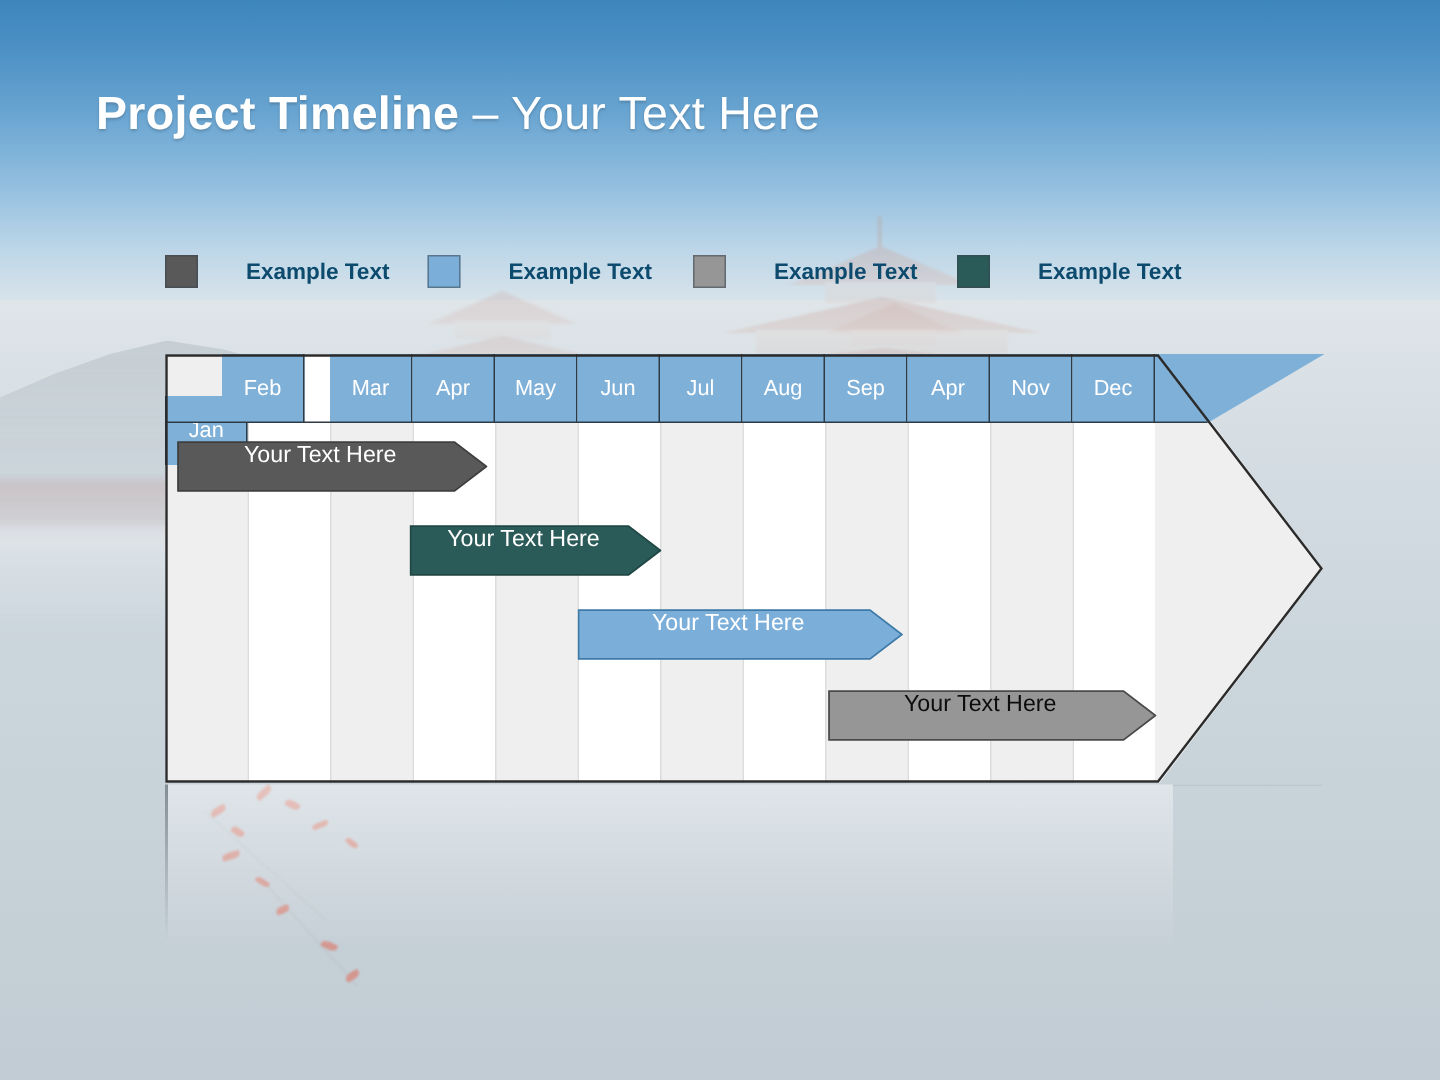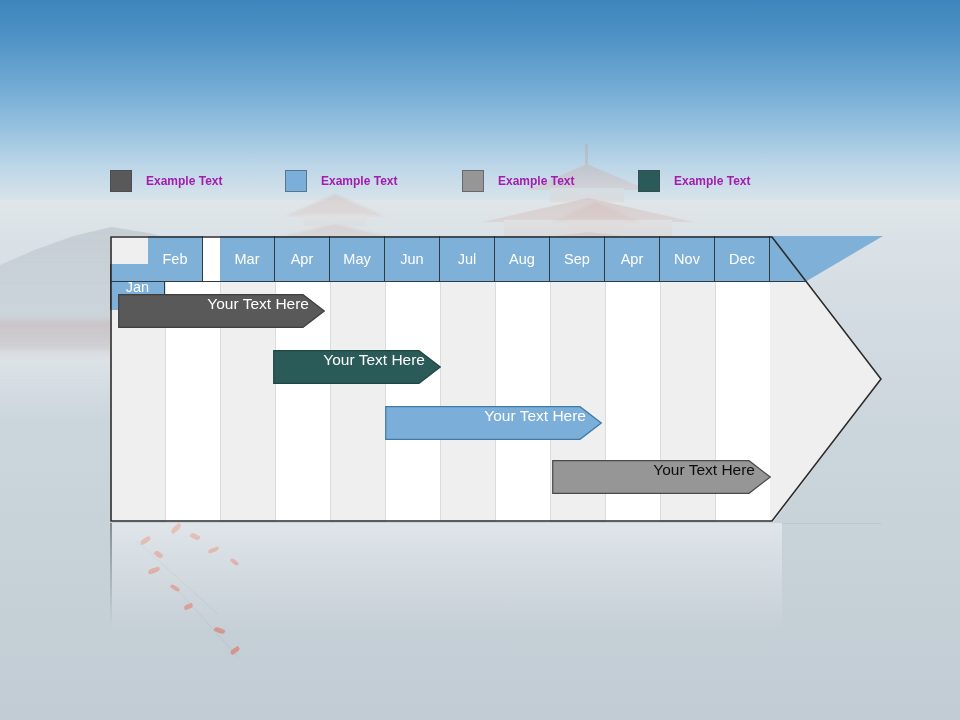--- a/index.html
+++ b/index.html
@@ -85,21 +85,21 @@
   .title .r{font-weight:normal;}
 
   
   .legend{position:absolute;left:110px;top:170px;width:700px;height:24px;}
   .legend-item{position:absolute;top:0;display:flex;align-items:center;}
   .swatch{
     width:22px;height:22px;border:1px solid rgba(60,70,80,.55);
     box-sizing:border-box;flex:0 0 auto;
   }
   .legend-label{
-    margin-left:14px;font-size:12px;font-weight:bold;color:#a21caf;white-space:nowrap;
+    margin-left:32px;font-size:15px;font-weight:bold;color:#0c4a6e;white-space:nowrap;
   }
 
   
   #chart{position:absolute;left:110px;top:236px;width:772px;height:286px;}
 
   .chart-arrow{
     position:absolute;left:0;top:0;width:772px;height:286px;
     background:#efefef;
     clip-path:polygon(0 0, 663px 0, 772px 143px, 663px 286px, 0 286px);
     border:0;
@@ -128,21 +128,21 @@
     background:#7fb0d8;
     clip-path:polygon(0 0, 113px 0, 113px 0, 35px 46px, 0 46px);
   }
   .hdr-baseline{
     position:absolute;left:0;top:45px;width:695px;height:1.4px;background:#2f3b44;
   }
 
   
   .bar{
     position:absolute;height:19px;box-sizing:border-box;
-    display:flex;align-items:center;justify-content:flex-end;
+    display:flex;align-items:center;justify-content:center;
     font-size:15.5px;white-space:nowrap;
   }
   .bar .txt{position:relative;z-index:2;margin-right:16px;}
   .bar .shape{position:absolute;inset:0;}
 </style>
 </head>
 <body>
 
 <div id="slide">
 
@@ -185,20 +185,23 @@
     <div class="petal" style="left:10px;top:6px;width:12px;height:5px;transform:rotate(-40deg);"></div>
     <div class="petal" style="left:30px;top:14px;width:10px;height:5px;transform:rotate(30deg);"></div>
     <div class="petal" style="left:48px;top:28px;width:11px;height:4px;transform:rotate(-18deg);"></div>
     <div class="petal" style="left:70px;top:40px;width:9px;height:4px;transform:rotate(44deg);"></div>
   </div>
 
   <div class="reflection"></div>
   <div class="refl-edge"></div>
   <div class="refl-arrow"></div>
 
+  <div class="title">
+    <span class="b">Project Timeline</span><span class="r"> – Your Text Here</span>
+  </div>
 
   <div class="legend">
       <div class="legend-item" style="left: 0px;">
         <div class="swatch" style="background: rgb(89, 89, 89);"></div>
         <div class="legend-label">Example Text</div>
       </div>
       <div class="legend-item" style="left: 175px;">
         <div class="swatch" style="background: rgb(123, 175, 217);"></div>
         <div class="legend-label">Example Text</div>
       </div>

